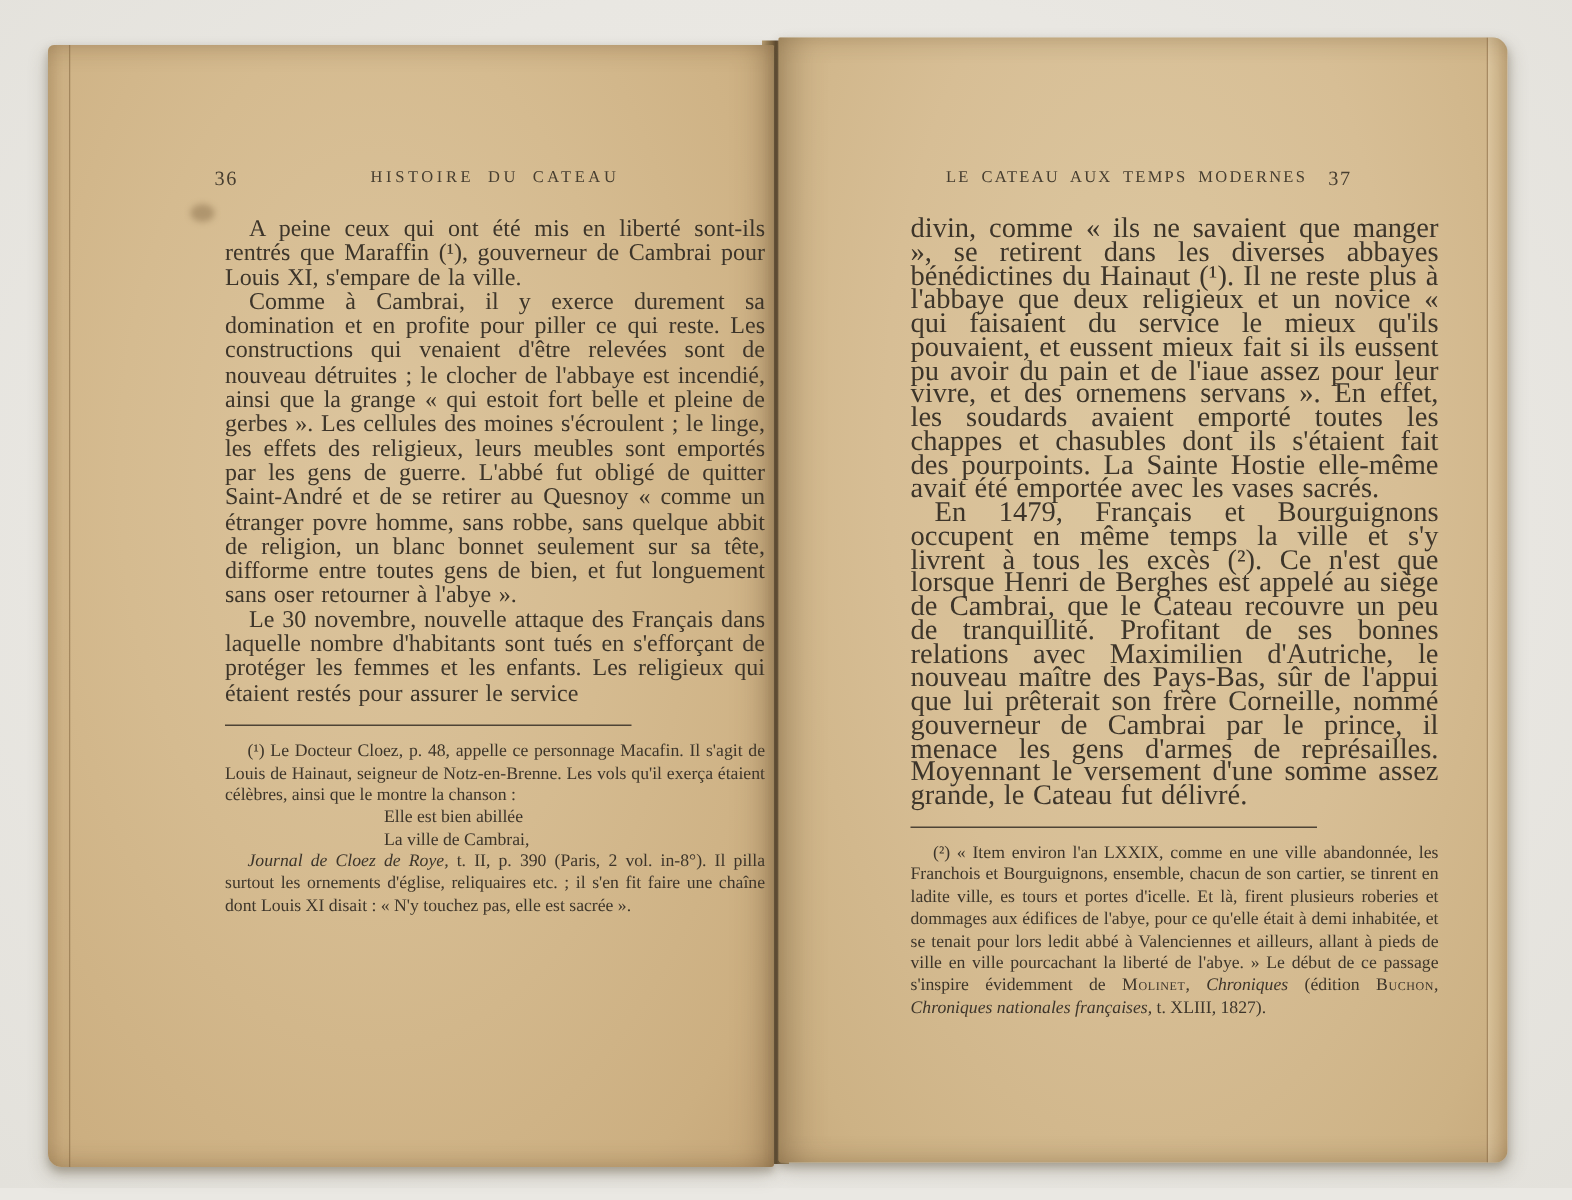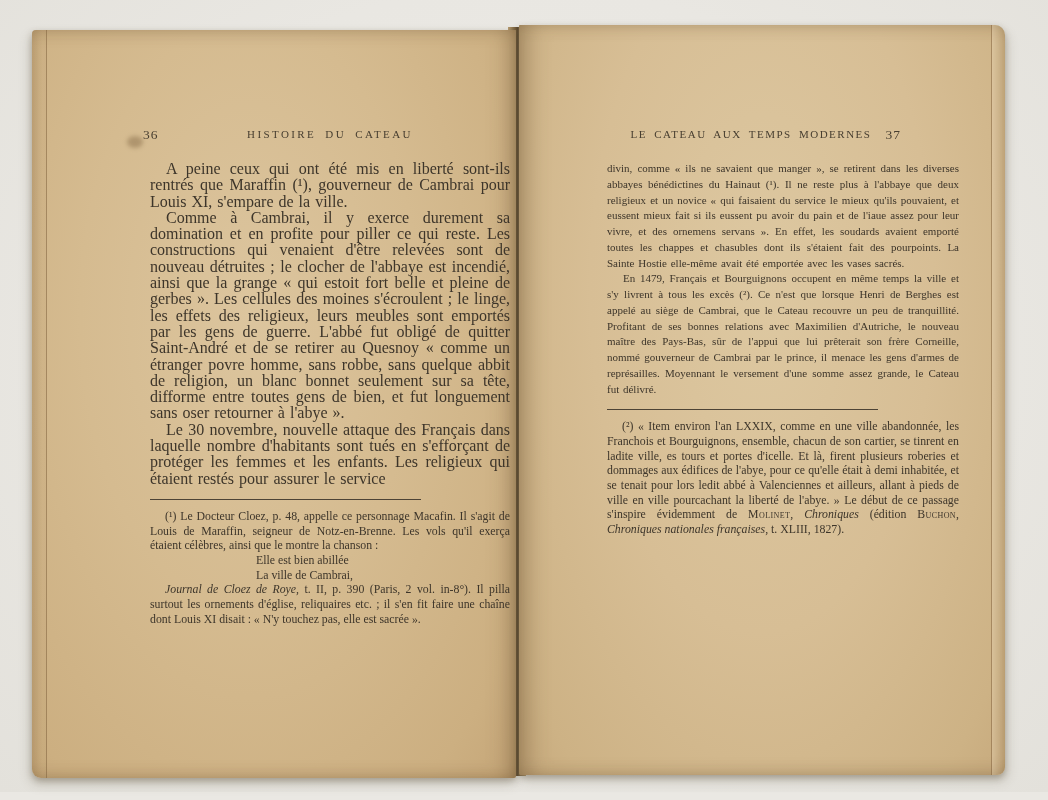--- a/index.html
+++ b/index.html
@@ -58,30 +58,30 @@
              background: rgba(112,86,52,.38); filter: blur(2px); }
 
   .content { position: absolute; }
   .page-left  .content { left: 118px; top: 82px;  width: 360px; }
   .page-right .content { left: 88px;  top: 87px;  width: 352px; }
 
   .header { position: relative; height: 18px; margin-bottom: 15px;
             font-size: 11px; color: #473e30; }
   .running-title {
     display: block; text-align: center;
-    letter-spacing: 2.4px; word-spacing: 4px; margin-top: 16px;
+    letter-spacing: 2.4px; word-spacing: 4px;
   }
   .page-right .running-title { letter-spacing: 1.5px; word-spacing: 3px; padding-right: 64px; }
   .pagenum { position: absolute; top: -1px; font-size: 13.5px; letter-spacing: 1px; }
   .pagenum-left  { left: -7px; }
   .pagenum-right { right: 58px; }
 
   .body-text { text-align: justify; }
   .page-left  .body-text { font-size: 16px;   line-height: 16.3px; }
-  .page-right .body-text { font-size: 11px; line-height: 15.75px; }
+  .page-right .body-text { font-size: 19px; line-height: 15.75px; }
   .para { margin: 0; text-indent: 16px; word-spacing: 1px; }
   .para.no-indent { text-indent: 0; }
 
   .fn-rule { width: 271px; height: 1px; background: #4d4335; border: 0;
              margin: 12px 0 9px 0; }
   .footnotes { text-align: justify; font-size: 11.8px; line-height: 14.7px; }
   .fn { margin: 0; text-indent: 15px; }
   .verse { margin: 0 0 0 106px; text-indent: 0; }
   .verse div { line-height: 14.7px; }
   .italic { font-style: italic; }
@@ -106,21 +106,21 @@
       <div class="body-text">
         <p class="para">A peine ceux qui ont été mis en liberté sont-ils rentrés que Maraffin (¹), gouverneur de Cambrai pour Louis XI, s'empare de la ville.</p>
         <p class="para">Comme à Cambrai, il y exerce durement sa domination et en profite pour piller ce qui reste. Les constructions qui venaient d'être relevées sont de nouveau détruites ; le clocher de l'abbaye est incendié, ainsi que la grange « qui estoit fort belle et pleine de gerbes ». Les cellules des moines s'écroulent ; le linge, les effets des religieux, leurs meubles sont emportés par les gens de guerre. L'abbé fut obligé de quitter Saint-André et de se retirer au Quesnoy « comme un étranger povre homme, sans robbe, sans quelque abbit de religion, un blanc bonnet seulement sur sa tête, difforme entre toutes gens de bien, et fut longuement sans oser retourner à l'abye ».</p>
         <p class="para">Le 30 novembre, nouvelle attaque des Français dans laquelle nombre d'habitants sont tués en s'efforçant de protéger les femmes et les enfants. Les religieux qui étaient restés pour assurer le service</p>
       </div>
 
       <div class="fn-rule"></div>
 
       <div class="footnotes">
         <p class="fn">
-          <span>(¹) </span><span>Le Docteur Cloez, p. 48, appelle ce personnage Macafin. Il s'agit de Louis de Maraffin, seigneur de Notz-en-Brenne. Les vols qu'il exerça étaient célèbres, ainsi que le montre la chanson :</span>
+          <span>(¹) </span><span>Le Docteur Cloez, p. 48, appelle ce personnage Macafin. Il s'agit de Louis de Hainaut, seigneur de Notz-en-Brenne. Les vols qu'il exerça étaient célèbres, ainsi que le montre la chanson :</span>
         </p>
         <div class="verse">
           <div>Elle est bien abillée</div>
           <div>La ville de Cambrai,</div>
         </div>
         <p class="fn">
           <span class="italic">Journal de Cloez de Roye,</span><span> t. II, p. 390 (Paris, 2 vol. in-8°). Il pilla surtout les ornements d'église, reliquaires etc. ; il s'en fit faire une chaîne dont Louis XI disait : « N'y touchez pas, elle est sacrée ».</span>
         </p>
       </div>
 

